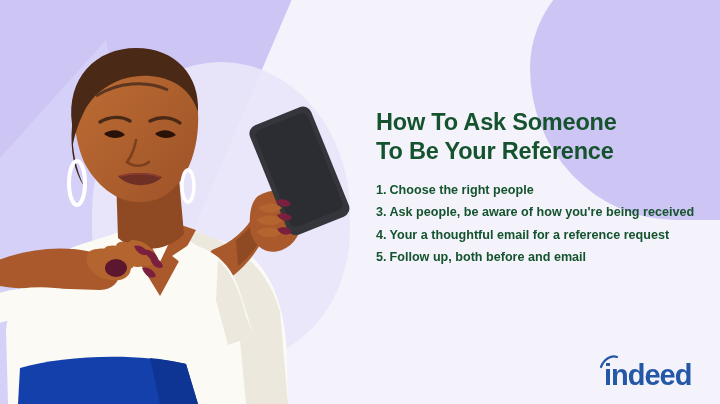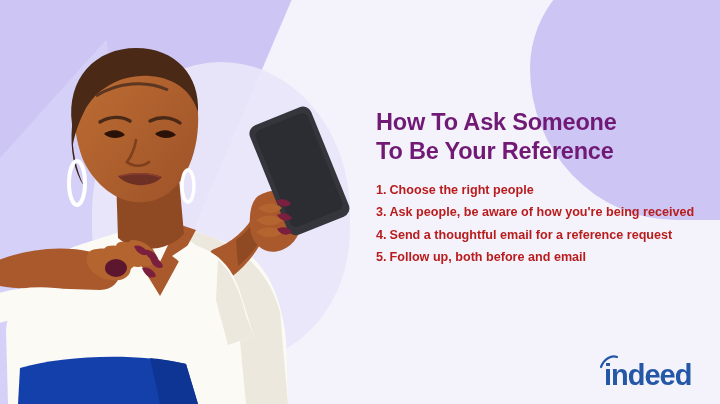--- a/index.html
+++ b/index.html
@@ -77,33 +77,33 @@
 
   
   .content {
     position: absolute;
     left: 376px;
     top: 108px;
     width: 330px;
   }
   .title {
     margin: 0;
-    color: #701a75;
+    color: #14532d;
     font-size: 23.5px;
     line-height: 1.24;
     font-weight: bold;
     letter-spacing: -0.2px;
   }
   .steps {
     margin: 18px 0 0 0;
     padding: 0;
     list-style: none;
   }
   .steps li {
-    color: #b91c1c;
+    color: #14532d;
     font-size: 12.6px;
     line-height: 1.0;
     font-weight: bold;
     padding: 0 0 9.6px 0;
     white-space: nowrap;
   }
   .steps li .num { margin-right: 3px; }
 
   
   .logo {
@@ -229,21 +229,21 @@
     </h1>
 
     <ul class="steps">
       <li>
         <span class="num">1.</span><span>Choose the right people</span>
       </li>
       <li>
         <span class="num">3.</span><span>Ask people, be aware of how you're being received</span>
       </li>
       <li>
-        <span class="num">4.</span><span>Send a thoughtful email for a reference request</span>
+        <span class="num">4.</span><span>Your a thoughtful email for a reference request</span>
       </li>
       <li>
         <span class="num">5.</span><span>Follow up, both before and email</span>
       </li>
     </ul>
   </div>
 
   <svg class="logo" viewBox="0 0 104 38">
 
     <path d="M 3 13 C 6 5 13 1 19 3" stroke="#2557a7" stroke-width="2.2" fill="none" stroke-linecap="round"></path>

